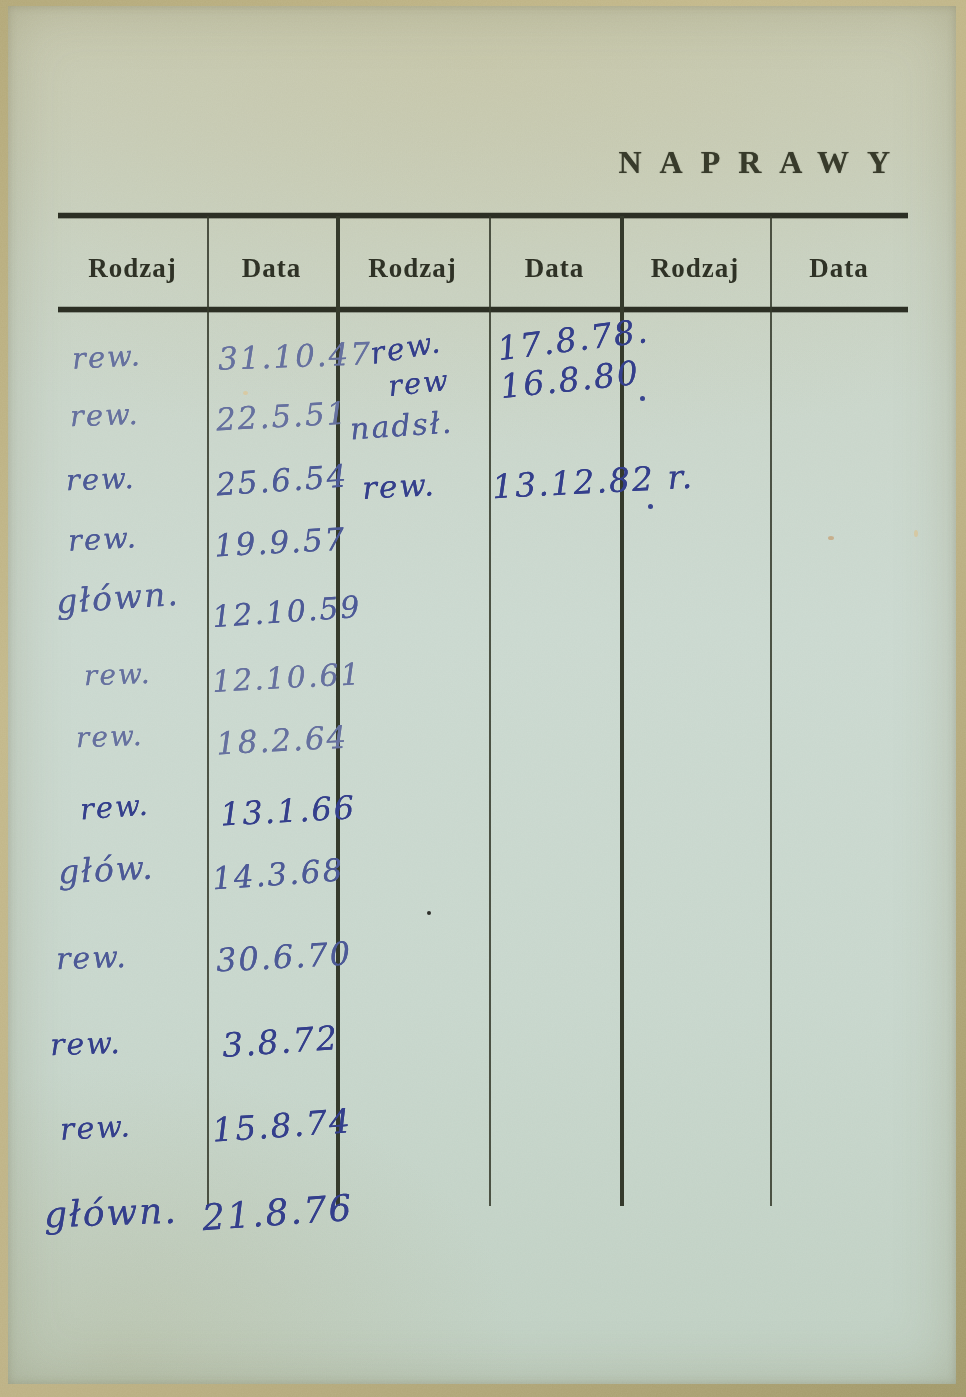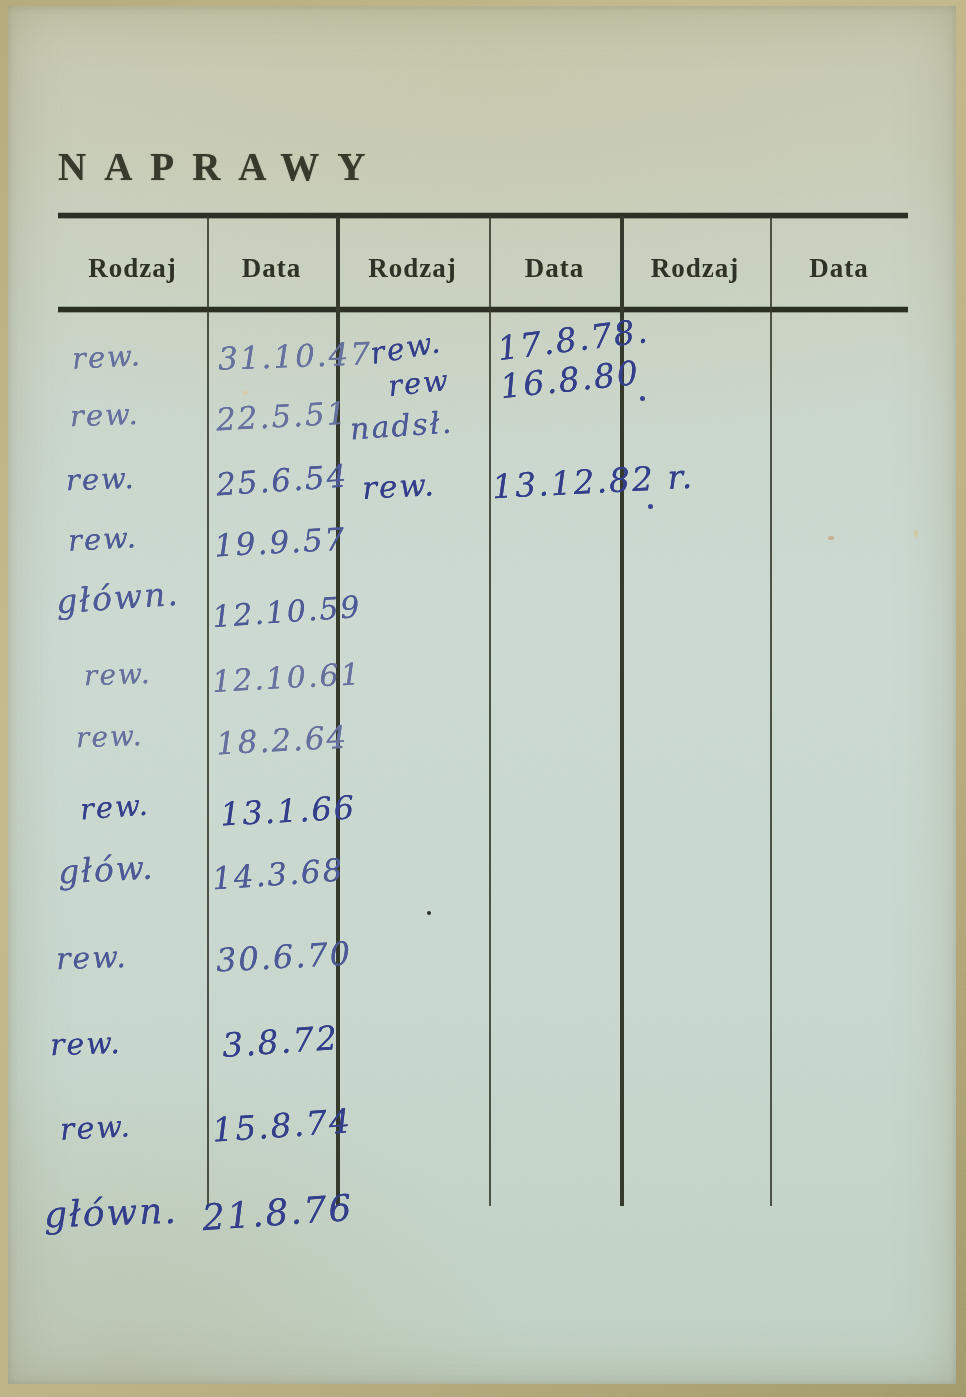--- a/index.html
+++ b/index.html
@@ -17,22 +17,22 @@
       radial-gradient(ellipse 130% 40% at 50% 4%, rgba(196,193,158,0.55), rgba(196,193,158,0) 70%),
       radial-gradient(ellipse 60% 30% at 12% 98%, rgba(170,168,130,0.30), rgba(170,168,130,0) 70%),
       linear-gradient(180deg,#c6c9b3 0%,#c8d3c6 18%,#cad8cf 45%,#c7d6cc 72%,#bfcfc2 100%);
     box-shadow:inset 0 0 60px rgba(110,105,60,0.28), inset 0 0 8px rgba(90,85,50,0.25);
   }
   .noise{position:absolute;left:0;top:0;width:100%;height:100%;opacity:.16;pointer-events:none;}
   .speck{position:absolute;border-radius:50%;}
 
   .title{
     position:absolute;left:58px;width:850px;top:144px;margin:0;
-    text-align:left;
-    font-size:39px;font-weight:700;letter-spacing:18px;
+    text-align:right;
+    font-size:32px;font-weight:700;letter-spacing:18px;
     color:#383b2b;
     text-shadow:0 0 1px rgba(56,59,43,.6);
   }
 
   
   .hl{position:absolute;background:#2c2f24;box-shadow:0 1px 0 rgba(44,47,36,.35),0 -1px 0 rgba(44,47,36,.25);}
   .vl{position:absolute;top:216px;height:990px;background:#353a2c;}
   .vl.thin{width:2px;opacity:.85;}
   .vl.thick{width:4px;}
 

